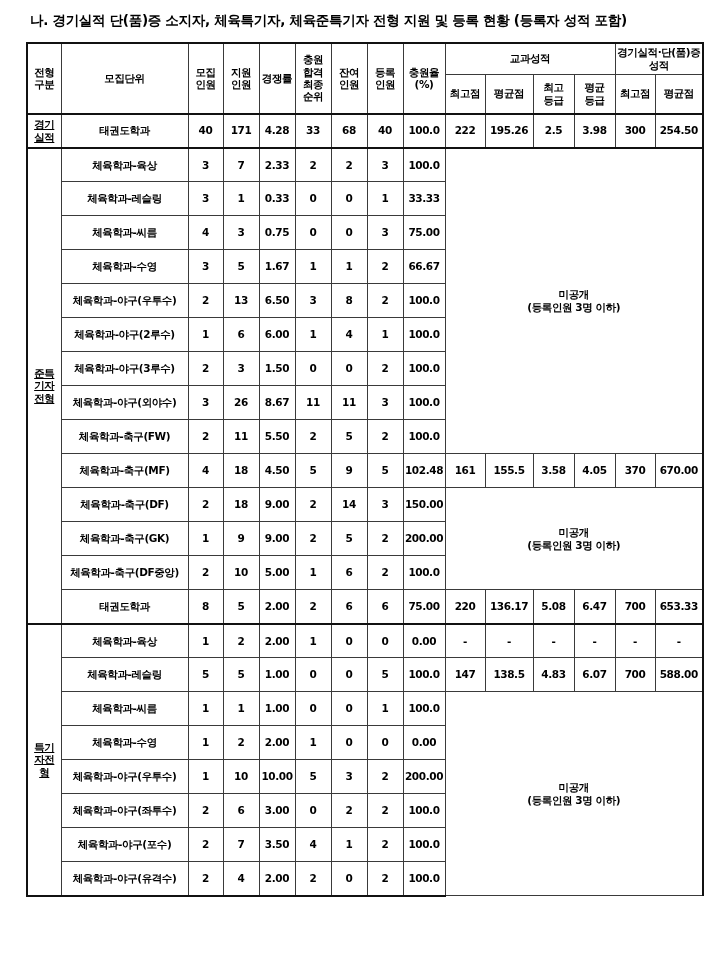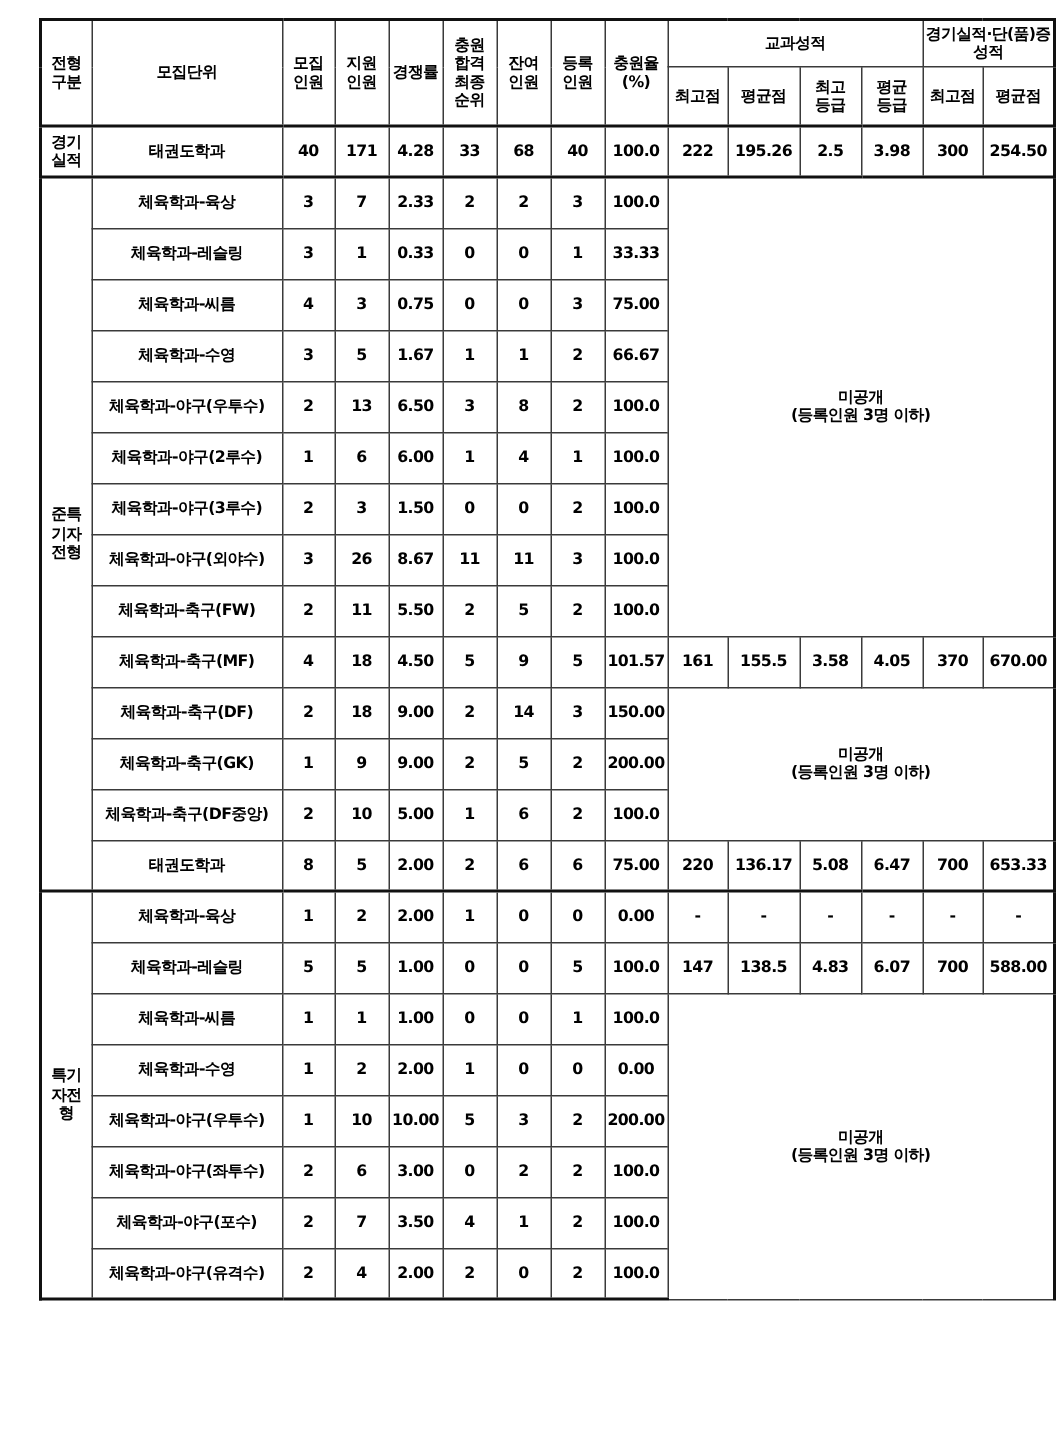--- a/index.html
+++ b/index.html
@@ -63,20 +63,21 @@
   .thick-top { border-top: 2px solid #111 !important; }
   .thick-bottom { border-bottom: 2px solid #111 !important; }
 
   td.grp {
     font-size: 10px;
     letter-spacing: -0.5px;
     line-height: 1.15;
     width: 32px;
     word-break: keep-all;
     padding: 0 2px;
+    text-decoration: underline;
   }
   td.unit {
     text-align: center;
     font-size: 10.5px;
     padding: 0 3px;
     letter-spacing: -0.5px;
     white-space: nowrap;
   }
   td.num {
     font-size: 10.5px;
@@ -89,20 +90,21 @@
     letter-spacing: -0.3px;
   }
   .note-line2 { display: block; }
   tbody tr { height: 34px; }
 </style>
 </head>
 <body>
 
 <div id="page">
 
+  <div class="doc-title">나. 경기실적 단(품)증 소지자, 체육특기자, 체육준특기자 전형 지원 및 등록 현황 (등록자 성적 포함)</div>
 
   <table class="grid">
     <colgroup>
       <col style="width:34px">
       <col style="width:127px">
       <col style="width:35px">
       <col style="width:36px">
       <col style="width:36px">
       <col style="width:36px">
       <col style="width:36px">
@@ -266,21 +268,21 @@
           <td class="num">100.0</td>
         </tr>
         <tr>
           <td class="unit">체육학과-축구(MF)</td>
           <td class="num">4</td>
           <td class="num">18</td>
           <td class="num">4.50</td>
           <td class="num">5</td>
           <td class="num">9</td>
           <td class="num">5</td>
-          <td class="num">101.57</td>
+          <td class="num">102.48</td>
           <td class="num">161</td>
           <td class="num">155.5</td>
           <td class="num">3.58</td>
           <td class="num">4.05</td>
           <td class="num">370</td>
           <td class="num outer-r">670.00</td>
         </tr>
         <tr>
           <td class="unit">체육학과-축구(DF)</td>
           <td class="num">2</td>

